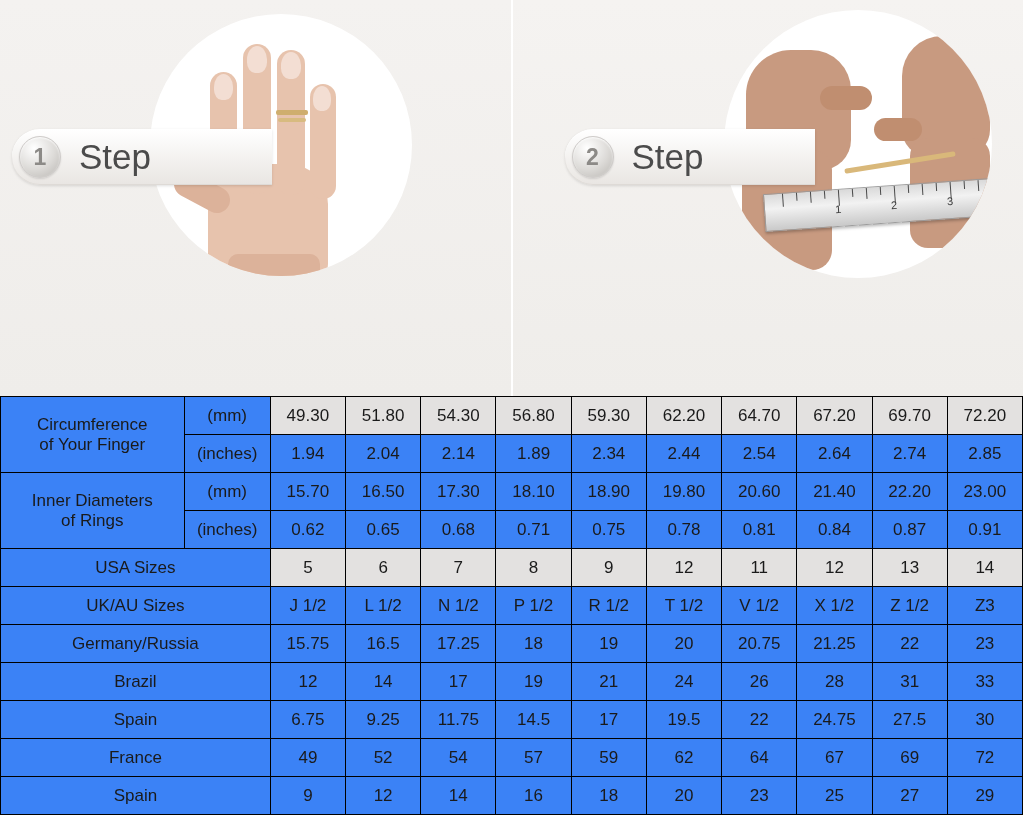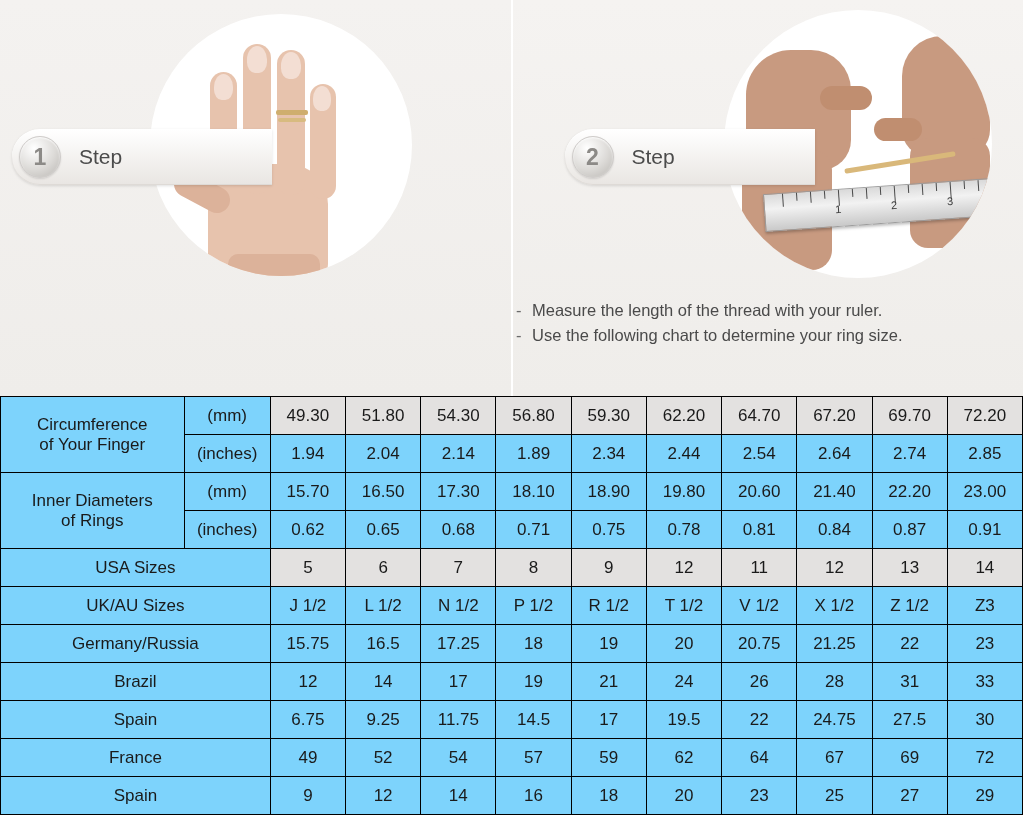--- a/index.html
+++ b/index.html
@@ -141,21 +141,21 @@
     color: #8c8a87;
     font-size: 23px;
     font-weight: bold;
     display: flex;
     align-items: center;
     justify-content: center;
     font-family: "Liberation Sans", sans-serif;
   }
   .step-label {
     margin-left: 18px;
-    font-size: 21px;
+    font-size: 35px;
     color: #4b4b4b;
     font-family: "Liberation Sans", sans-serif;
   }
 
   
   .instructions {
     position: absolute;
     bottom: 12px;
     font-size: 16.5px;
     color: #4a4a4a;
@@ -171,21 +171,21 @@
     width: 16px;
     color: #6a6a6a;
   }
 
   
   .table-wrap {
     position: absolute;
     left: 0;
     top: 396px;
     width: 1023px;
-    background: #7dd3fc;
+    background: #3b82f6;
   }
   table.size-table {
     border-collapse: collapse;
     width: 1023px;
     table-layout: fixed;
     font-family: "Liberation Sans", sans-serif;
   }
   table.size-table td {
     border: 1px solid #000000;
     font-size: 17px;
@@ -294,24 +294,20 @@
           </div>
         </div>
       </div>
 
       <div class="step-pill right-pill">
         <div class="step-num">2</div>
         <div class="step-label">Step</div>
       </div>
     </div>
 
-    <div class="instructions right-ins">
-      <div class="ins-line"><span class="ins-dash">-</span><span>Measure the length of the thread with your ruler.</span></div>
-      <div class="ins-line"><span class="ins-dash">-</span><span>Use the following chart to determine your ring size.</span></div>
-    </div>
   </div>
 
   <div class="table-wrap">
     <table class="size-table">
       <colgroup>
         <col class="c-label">
           <col class="c-unit">
         <col class="c-data">
           <col class="c-data">
           <col class="c-data">

